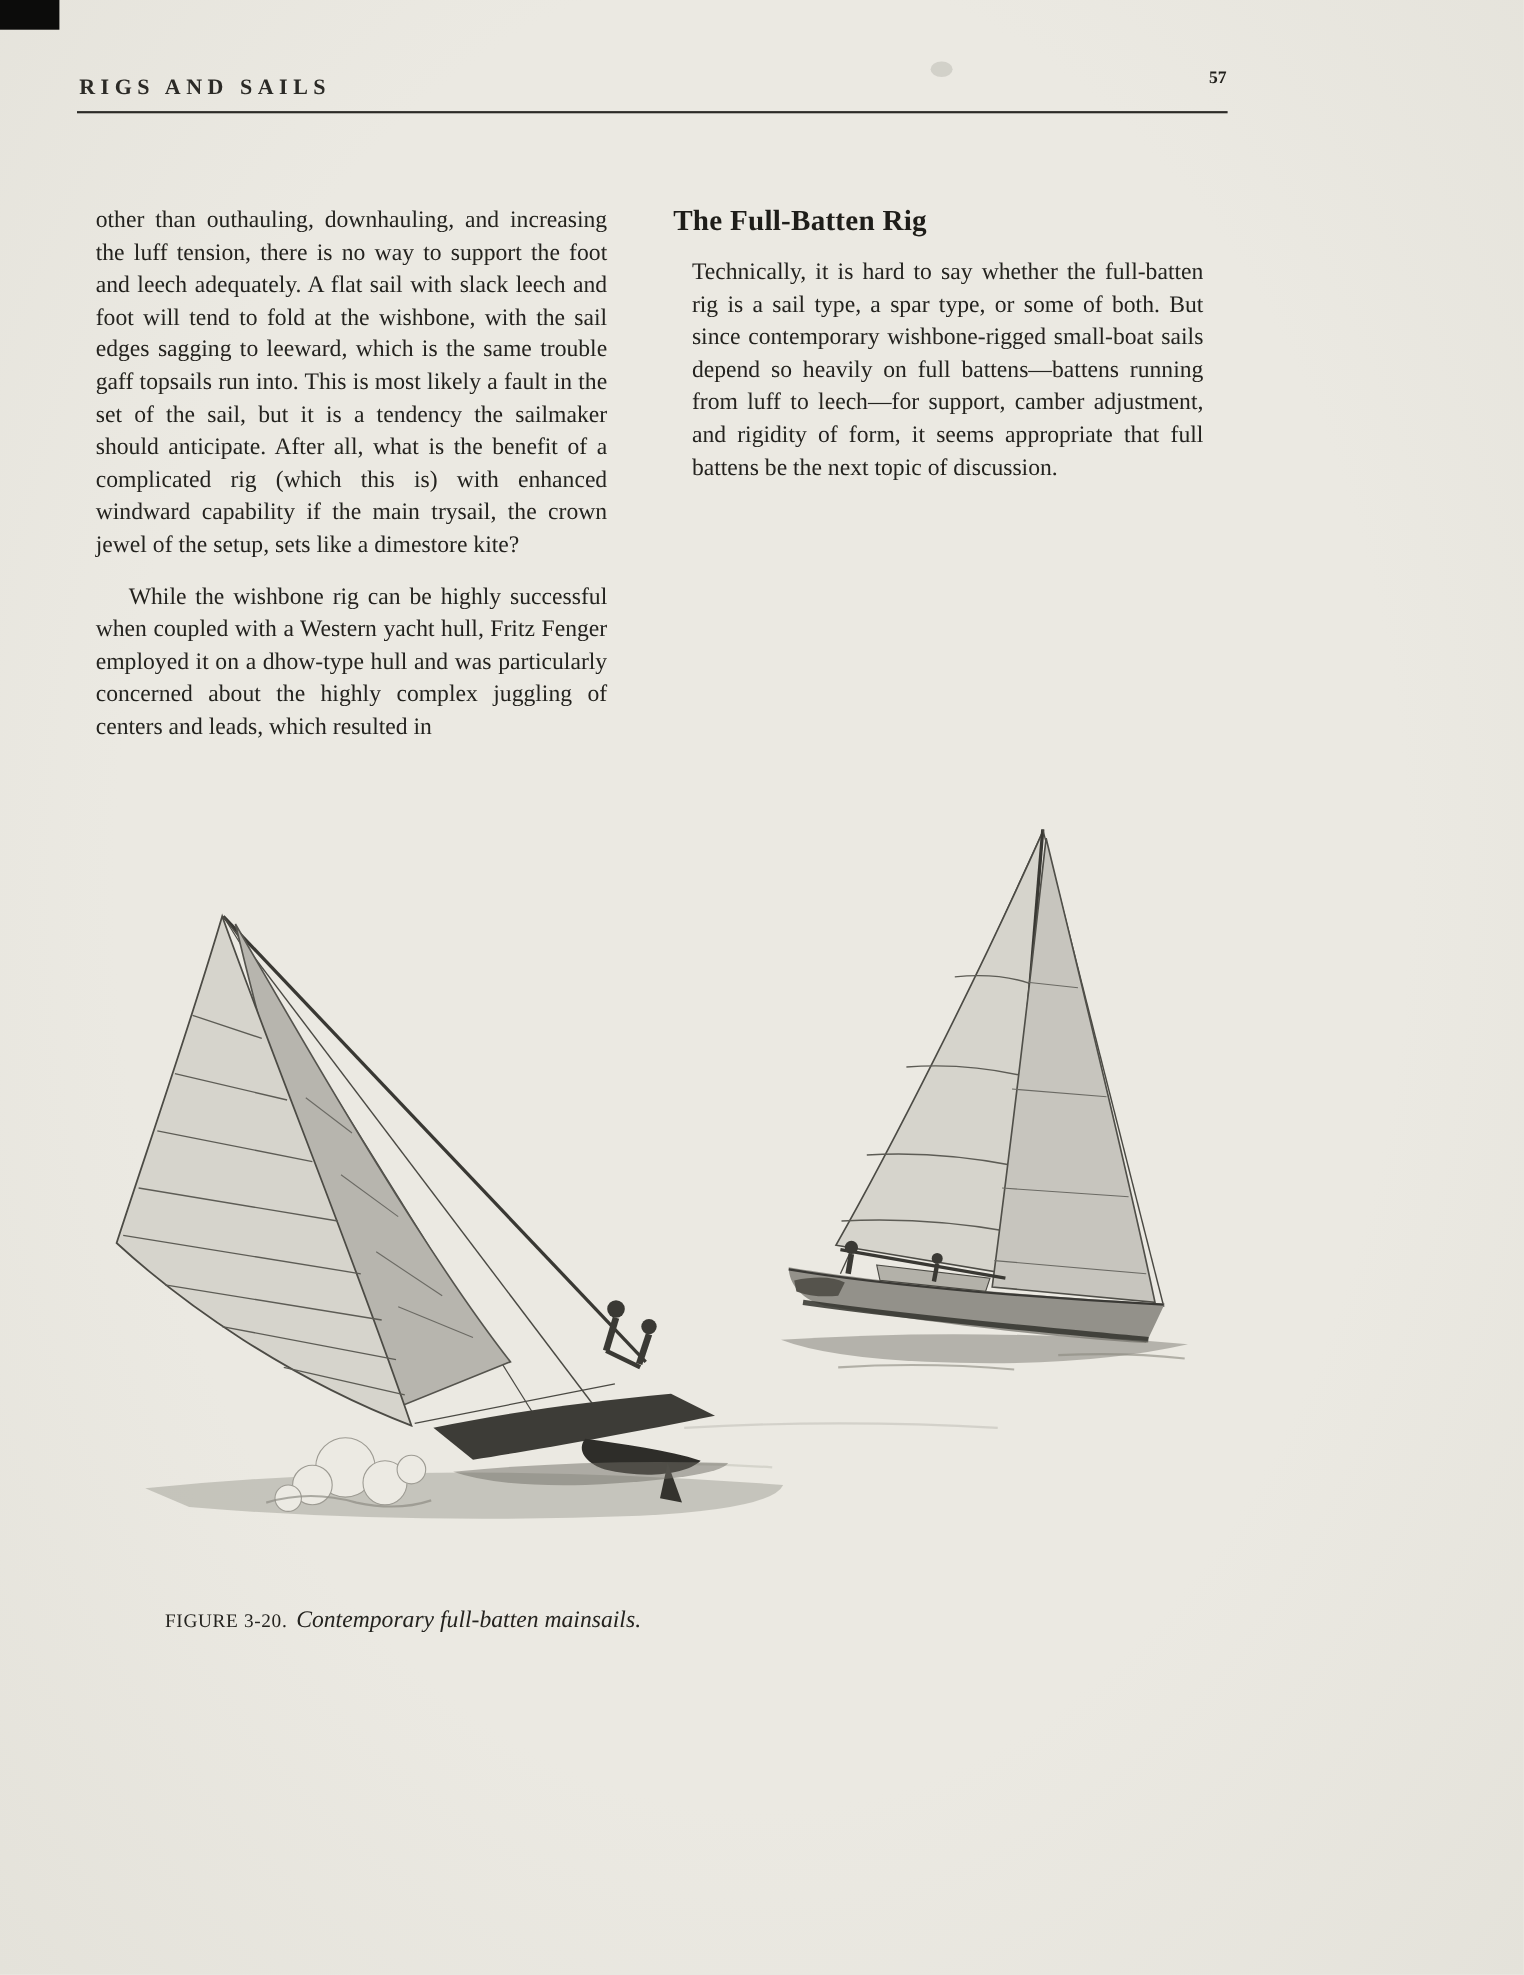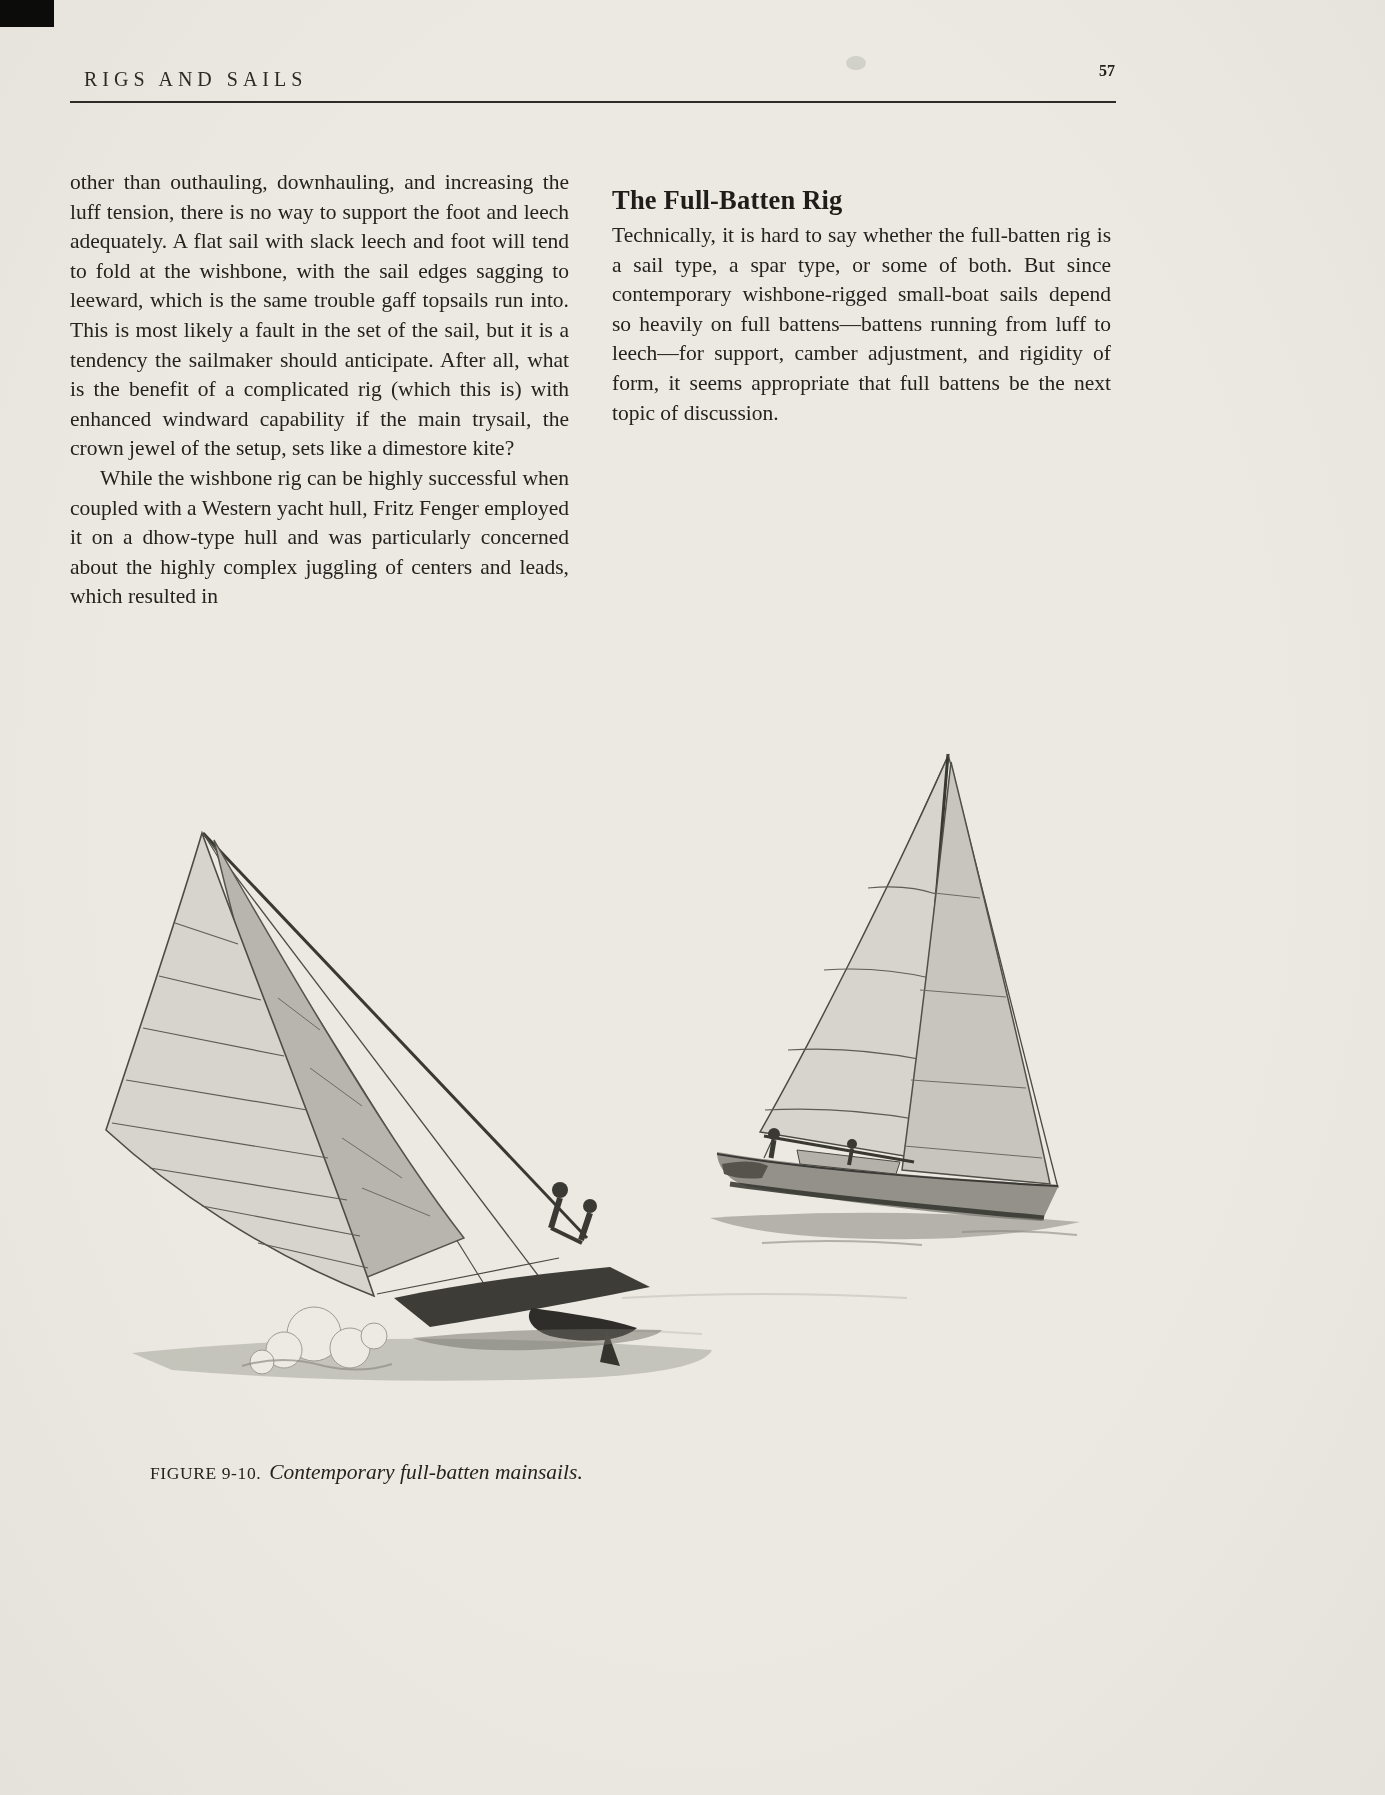--- a/index.html
+++ b/index.html
@@ -18,39 +18,39 @@
   .corner-artifact {
     position: absolute; top: 0; left: 0;
     width: 54px; height: 27px; background: #0c0c0b;
   }
   .smudge {
     position: absolute; top: 56px; left: 846px;
     width: 20px; height: 14px; background: #c8c6bf;
     border-radius: 50%; opacity: 0.7;
   }
   .running-head {
-    position: absolute; top: 68px; left: 84px;
-    font-size: 20px; letter-spacing: 5px; color: #2b2a26;
+    position: absolute; top: 68px; left: 72px;
+    font-size: 20px; letter-spacing: 5px; color: #2b2a26; font-weight: bold;
   }
   .page-number {
     position: absolute; top: 62px; left: 1060px; width: 55px;
     text-align: right; font-size: 16px; font-weight: bold; color: #23221e;
   }
   .header-rule {
     position: absolute; top: 101px; left: 70px;
     width: 1046px; height: 2px; background: #2c2b27;
   }
   .col {
     position: absolute; top: 168px; width: 499px;
     font-size: 21.5px; line-height: 29.6px;
     text-align: justify; color: #24231f;
   }
   .col-left  { left: 70px; }
   .col-right { left: 612px; }
-  .col p { margin: 0; }
+  .col p { margin: 17px; }
   .col p.indent { text-indent: 30px; }
   .section-heading {
     font-size: 26.5px; font-weight: bold; color: #1e1d19;
     margin: 16px 0 5px 0; letter-spacing: 0.2px; line-height: 32px;
     text-align: left;
   }
   .figure-wrap {
     position: absolute; top: 738px; left: 62px;
     width: 1266px; height: 712px;
   }
@@ -179,16 +179,16 @@
         <path d="M790,411 L787,427" stroke="#3a3934" stroke-width="4" fill="none"></path>
 
         <path d="M648,480 Q830,468 1018,484 Q920,506 780,500 Q690,496 648,480 Z" fill="#7e7c74" opacity="0.5"></path>
         <path d="M700,505 Q780,500 860,507" stroke="#8a887f" stroke-width="2" fill="none" opacity="0.6"></path>
         <path d="M900,494 Q960,491 1015,497" stroke="#8a887f" stroke-width="2" fill="none" opacity="0.6"></path>
       </g>
     </svg>
   </div>
 
   <div class="caption">
-    <span class="fig-label">FIGURE 9-10.</span><i>Contemporary full-batten mainsails.</i>
+    <span class="fig-label">FIGURE 3-20.</span><i>Contemporary full-batten mainsails.</i>
   </div>
 
 </div>
 
 </body></html>

